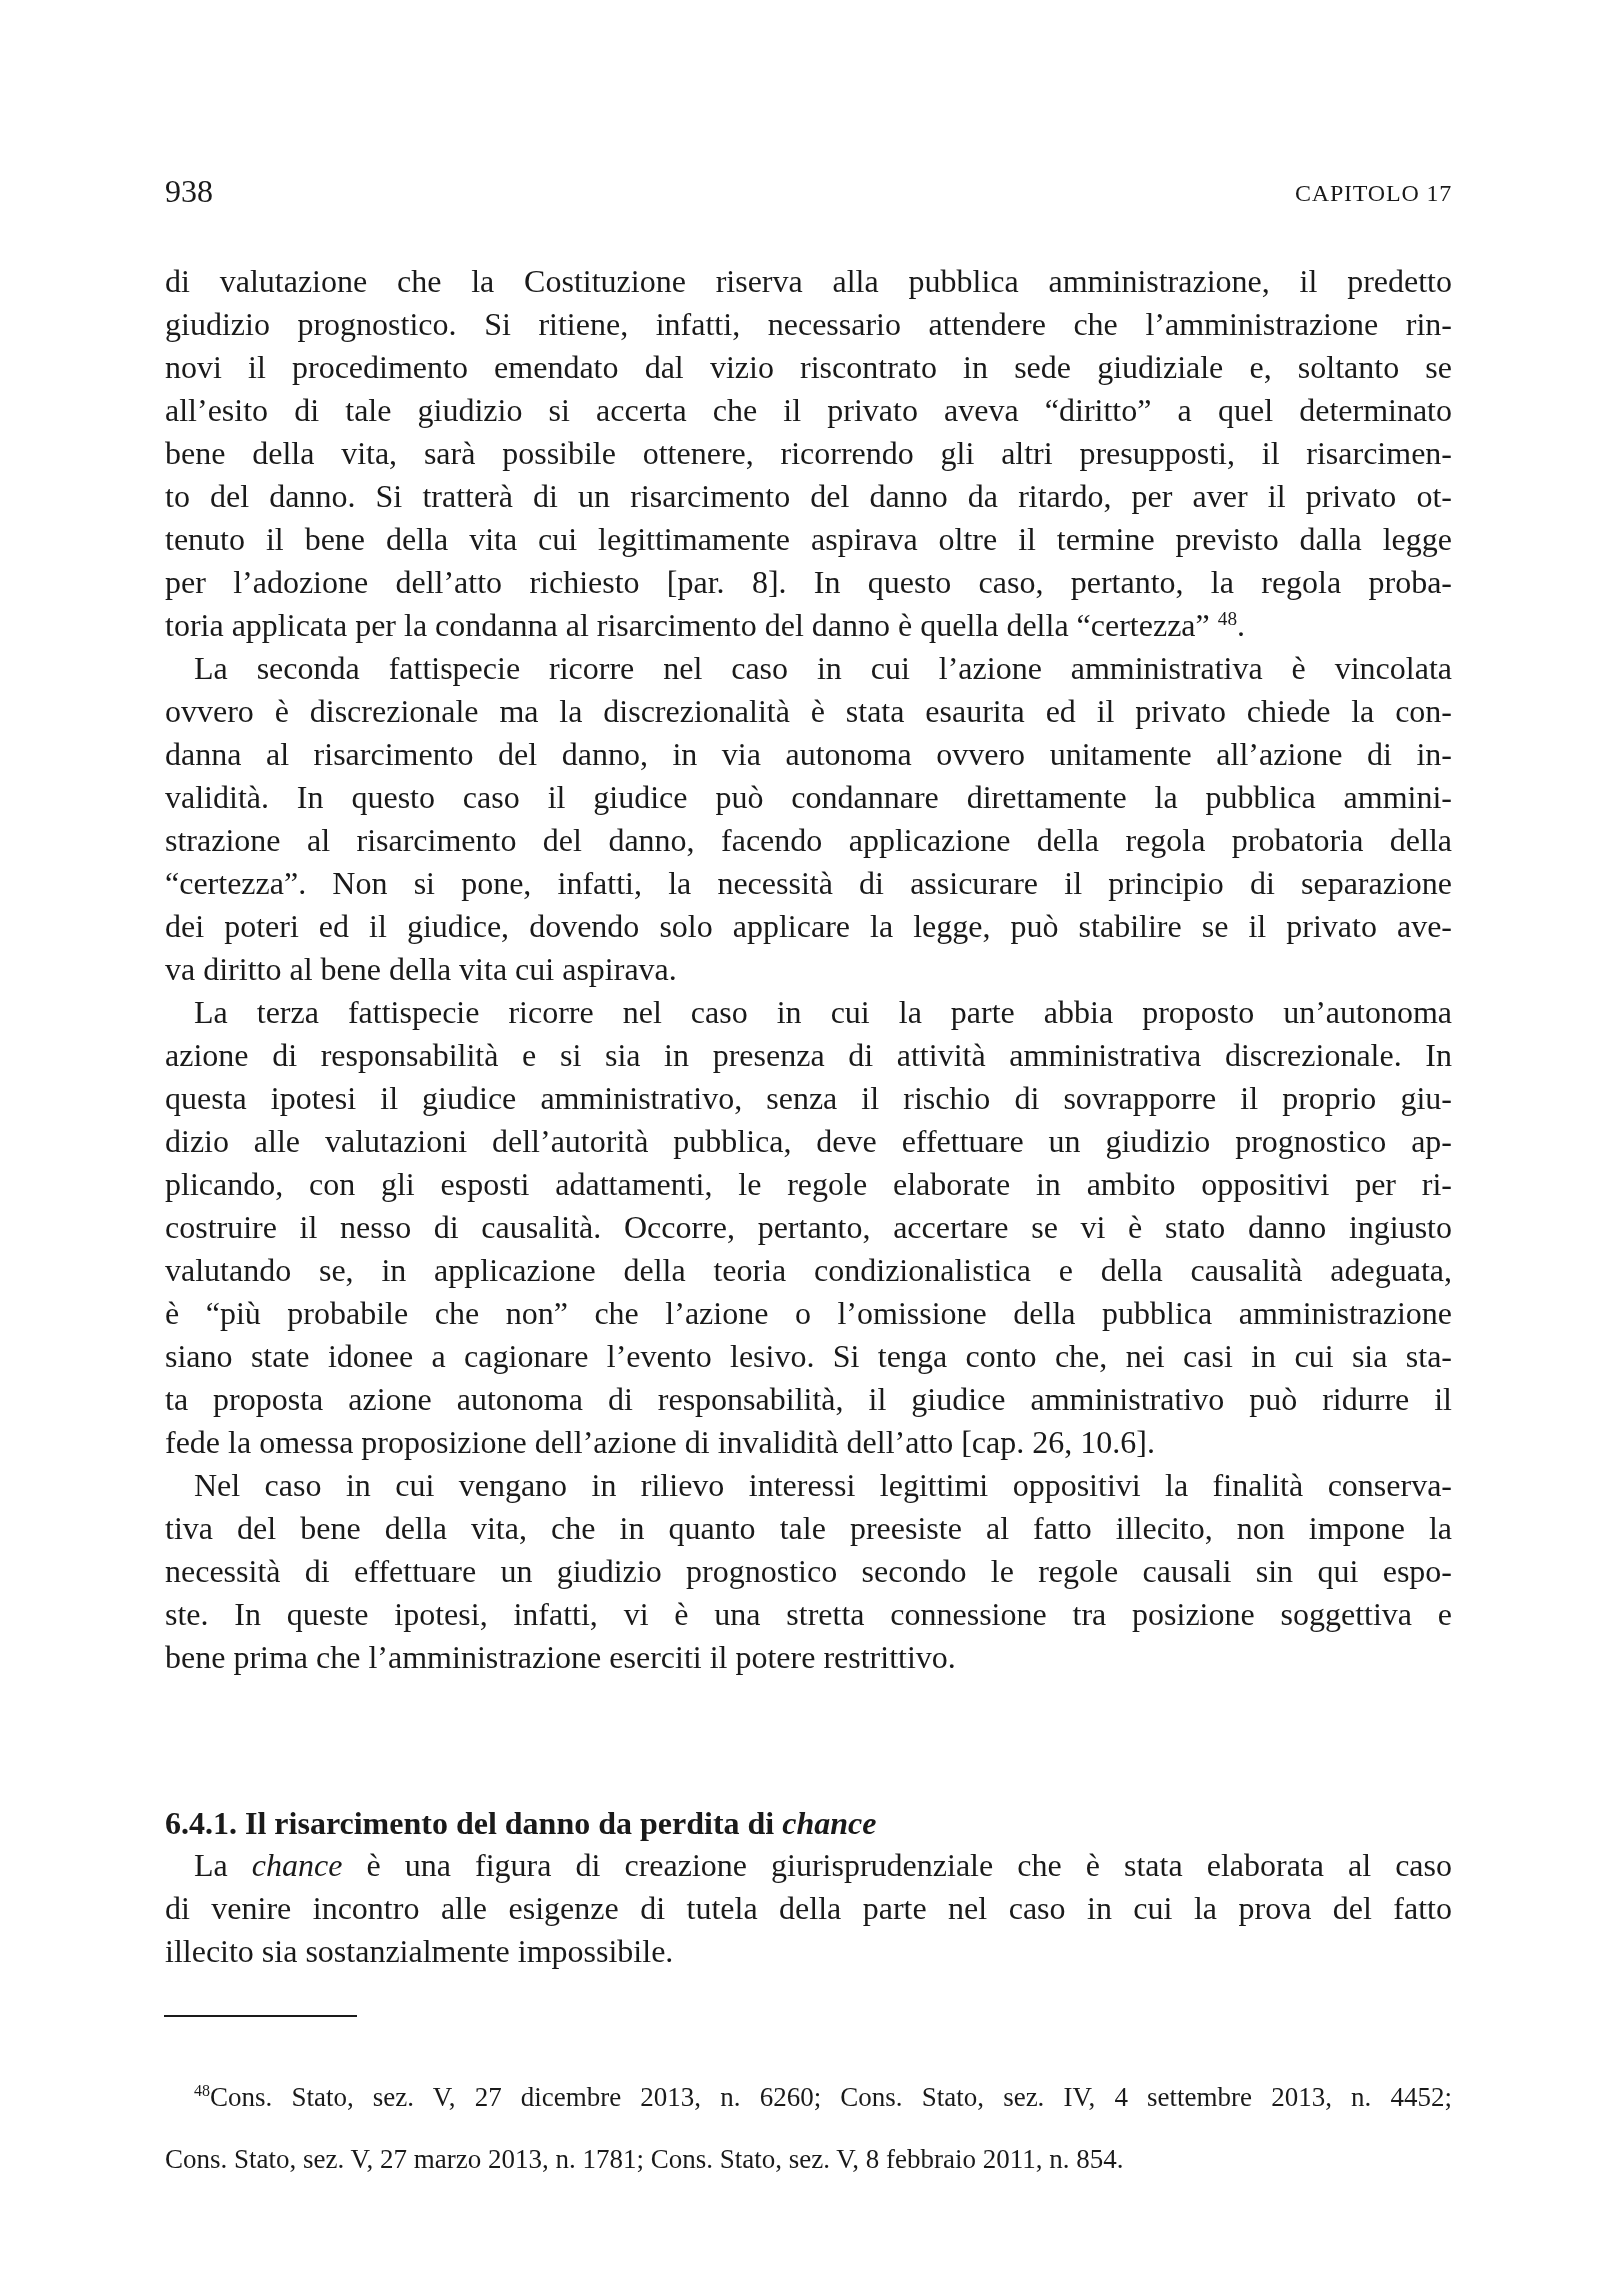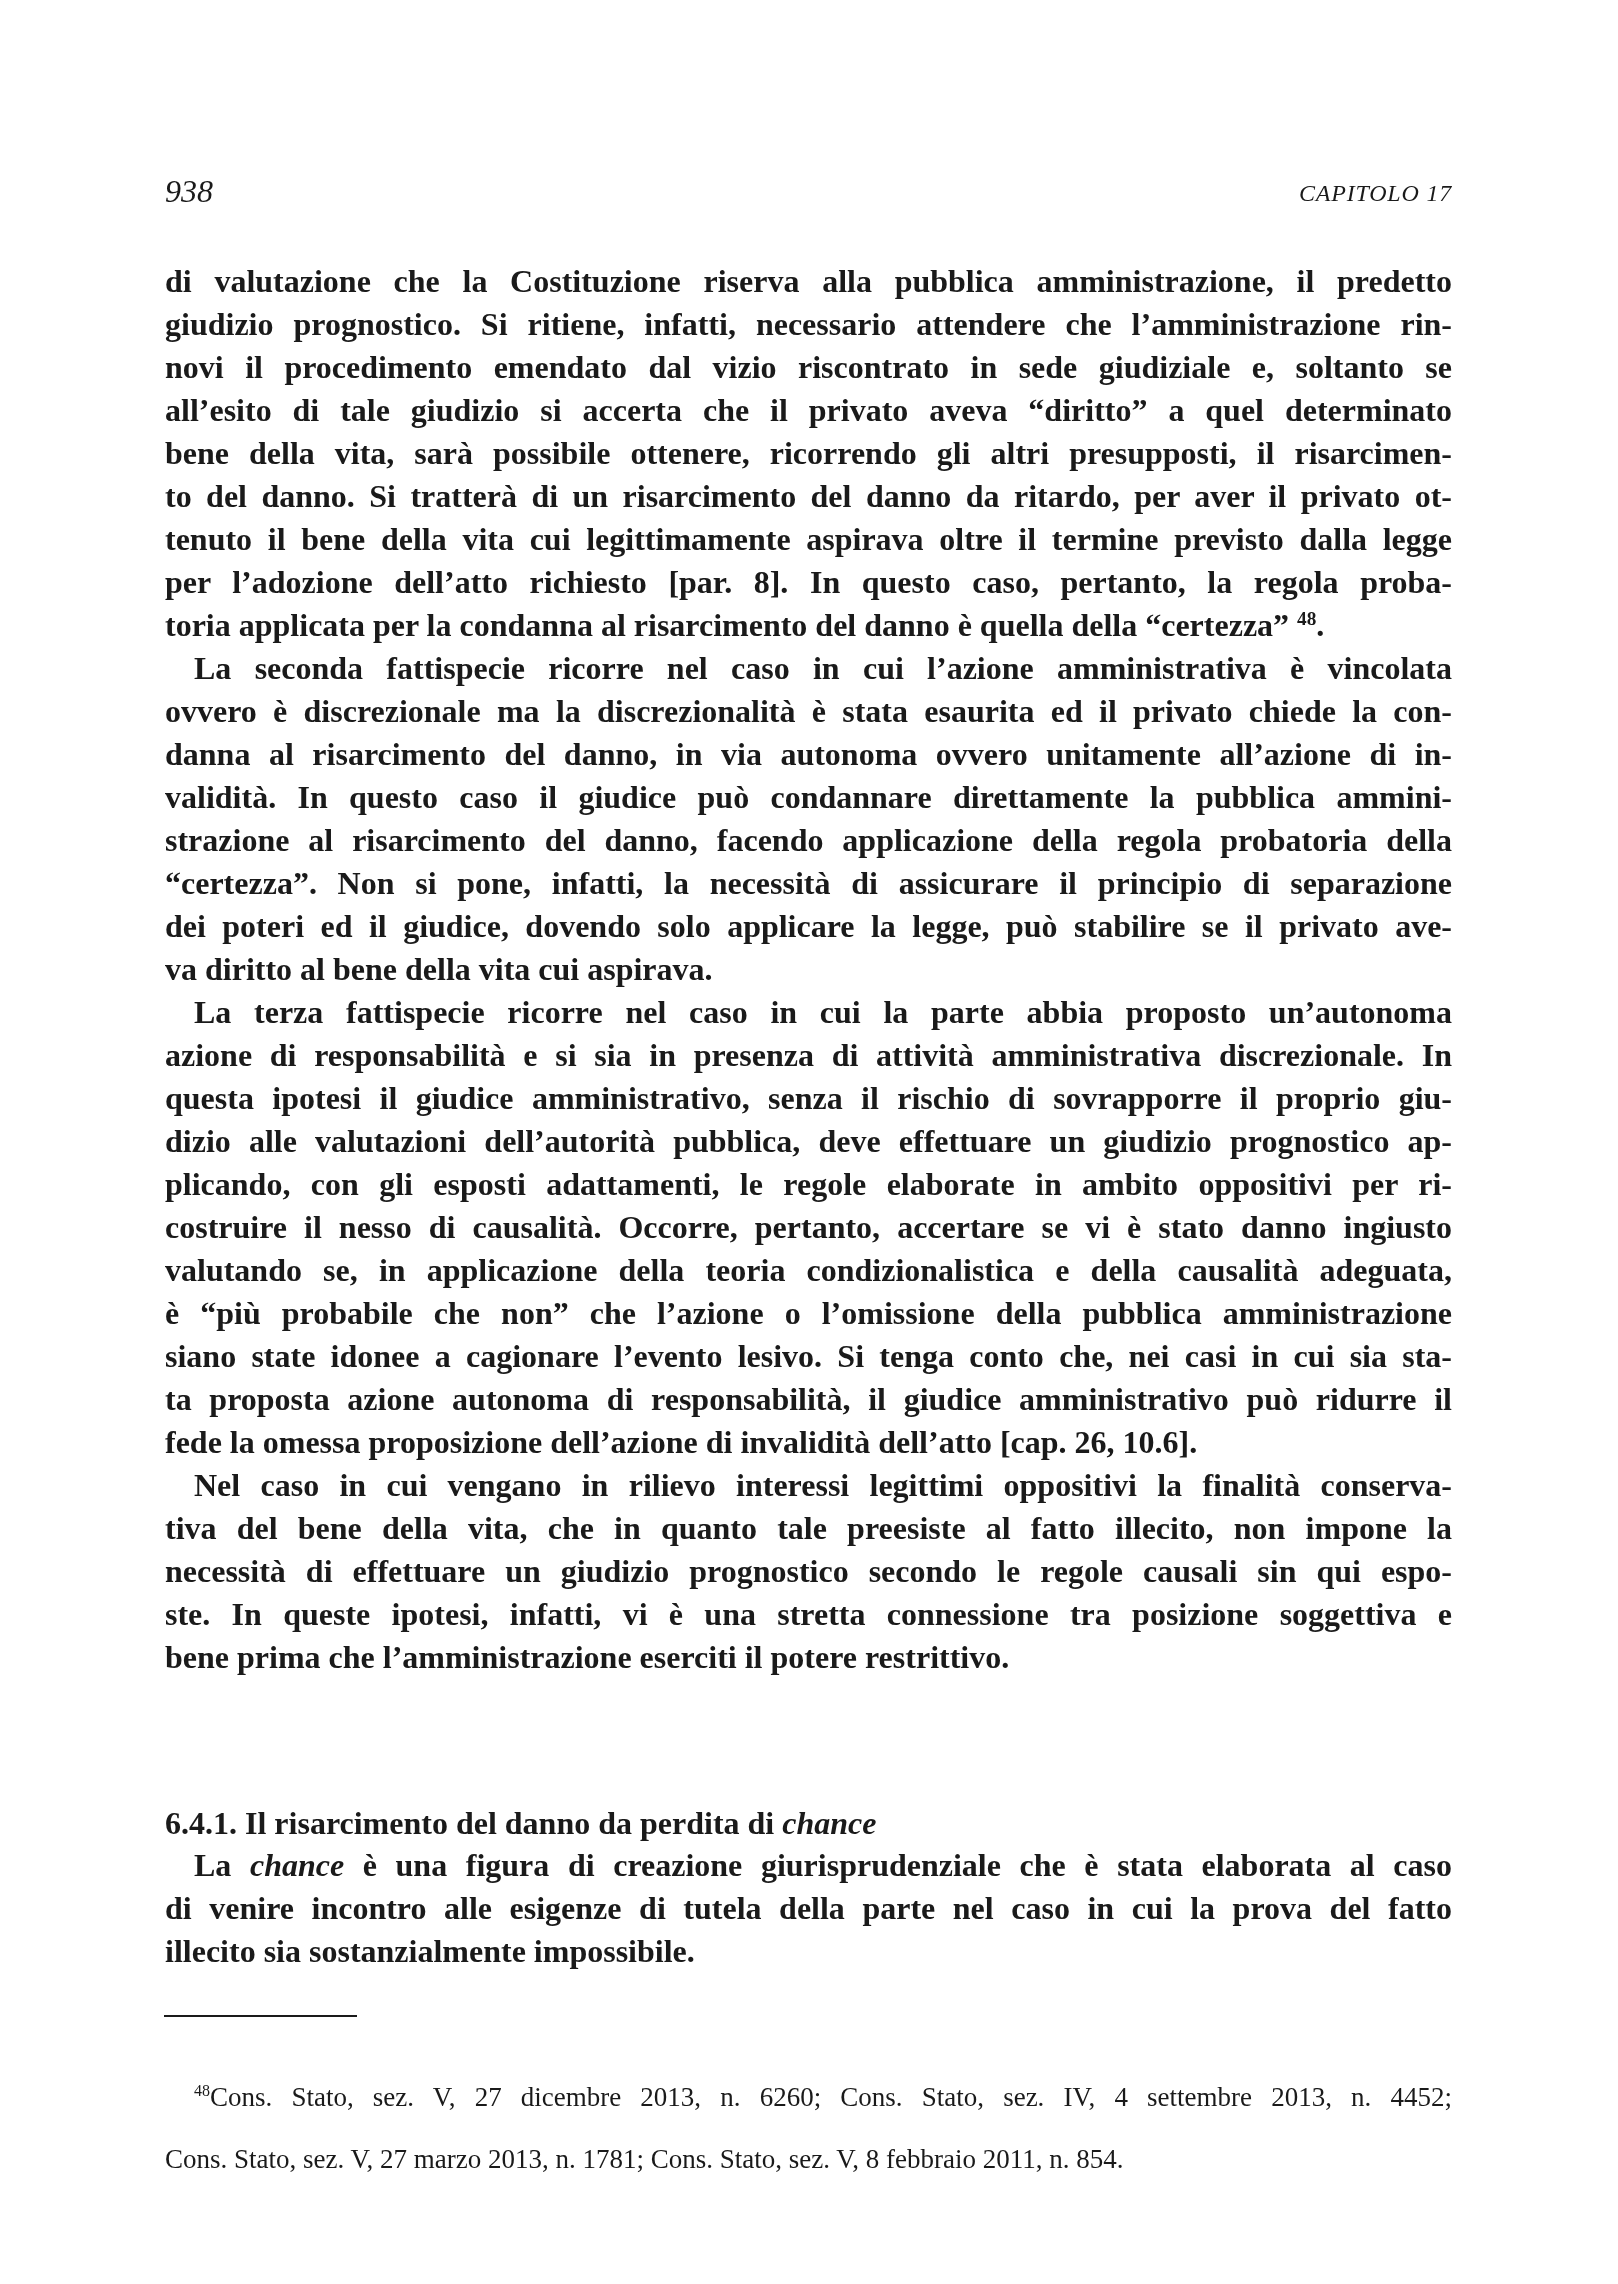--- a/index.html
+++ b/index.html
@@ -22,21 +22,20 @@
       height: 2284px;
     }
     .running-head {
       position: absolute;
       left: 165px;
       top: 171px;
       width: 1287px;
       height: 40px;
       font-size: 32px;
       line-height: 40px;
-      font-style: italic;
     }
     .page-number {
       position: absolute;
       left: 0;
       top: 0;
     }
     .chapter-label {
       position: absolute;
       right: 0;
       top: 1.6px;
@@ -51,21 +50,20 @@
       font-size: 32px;
     }
     .line {
       display: block;
       height: 43px;
       line-height: 43px;
       white-space: nowrap;
       text-align: justify;
       text-align-last: justify;
       overflow: visible;
-      font-weight: bold;
     }
     .line.last {
       text-align-last: left;
     }
     .line.indent {
       padding-left: 29px;
     }
     .sup {
       font-size: 19.3px;
       vertical-align: 11.3px;

